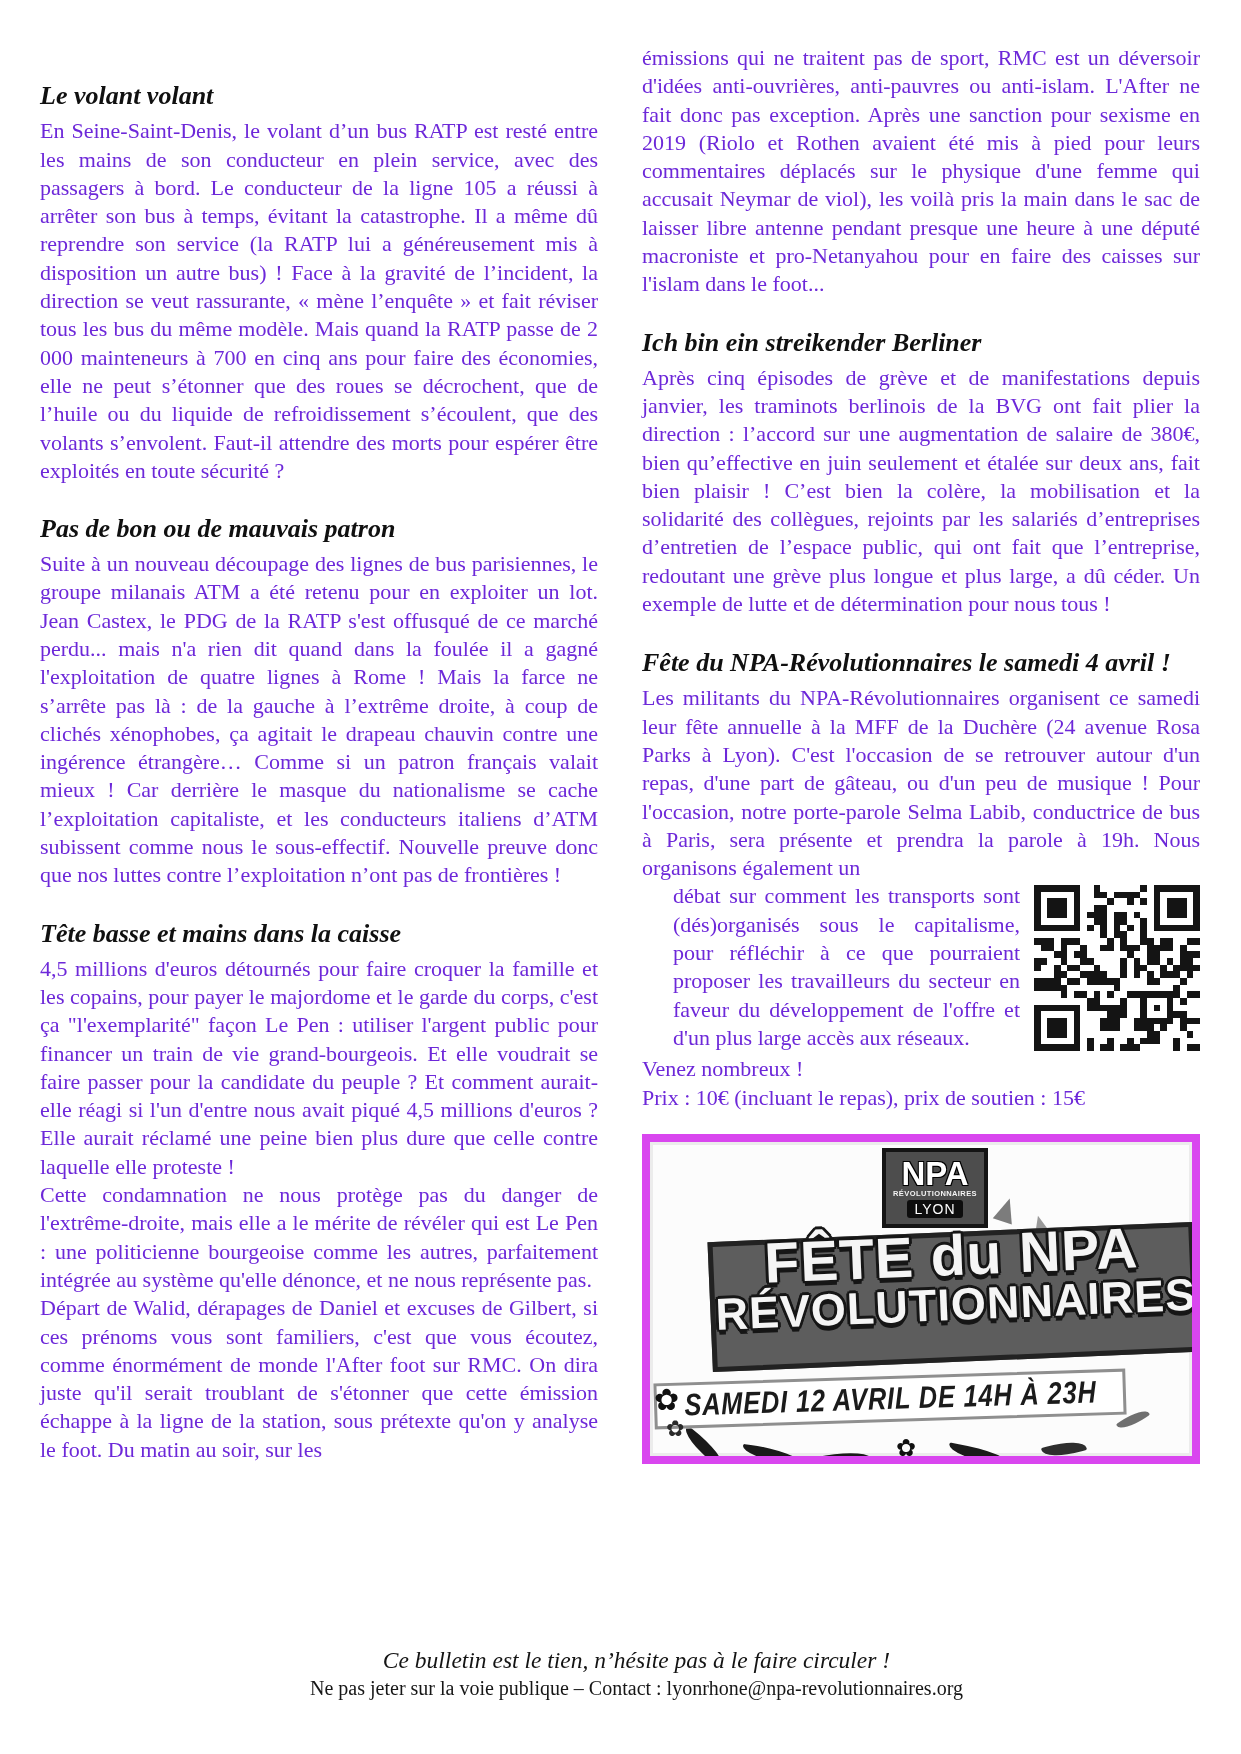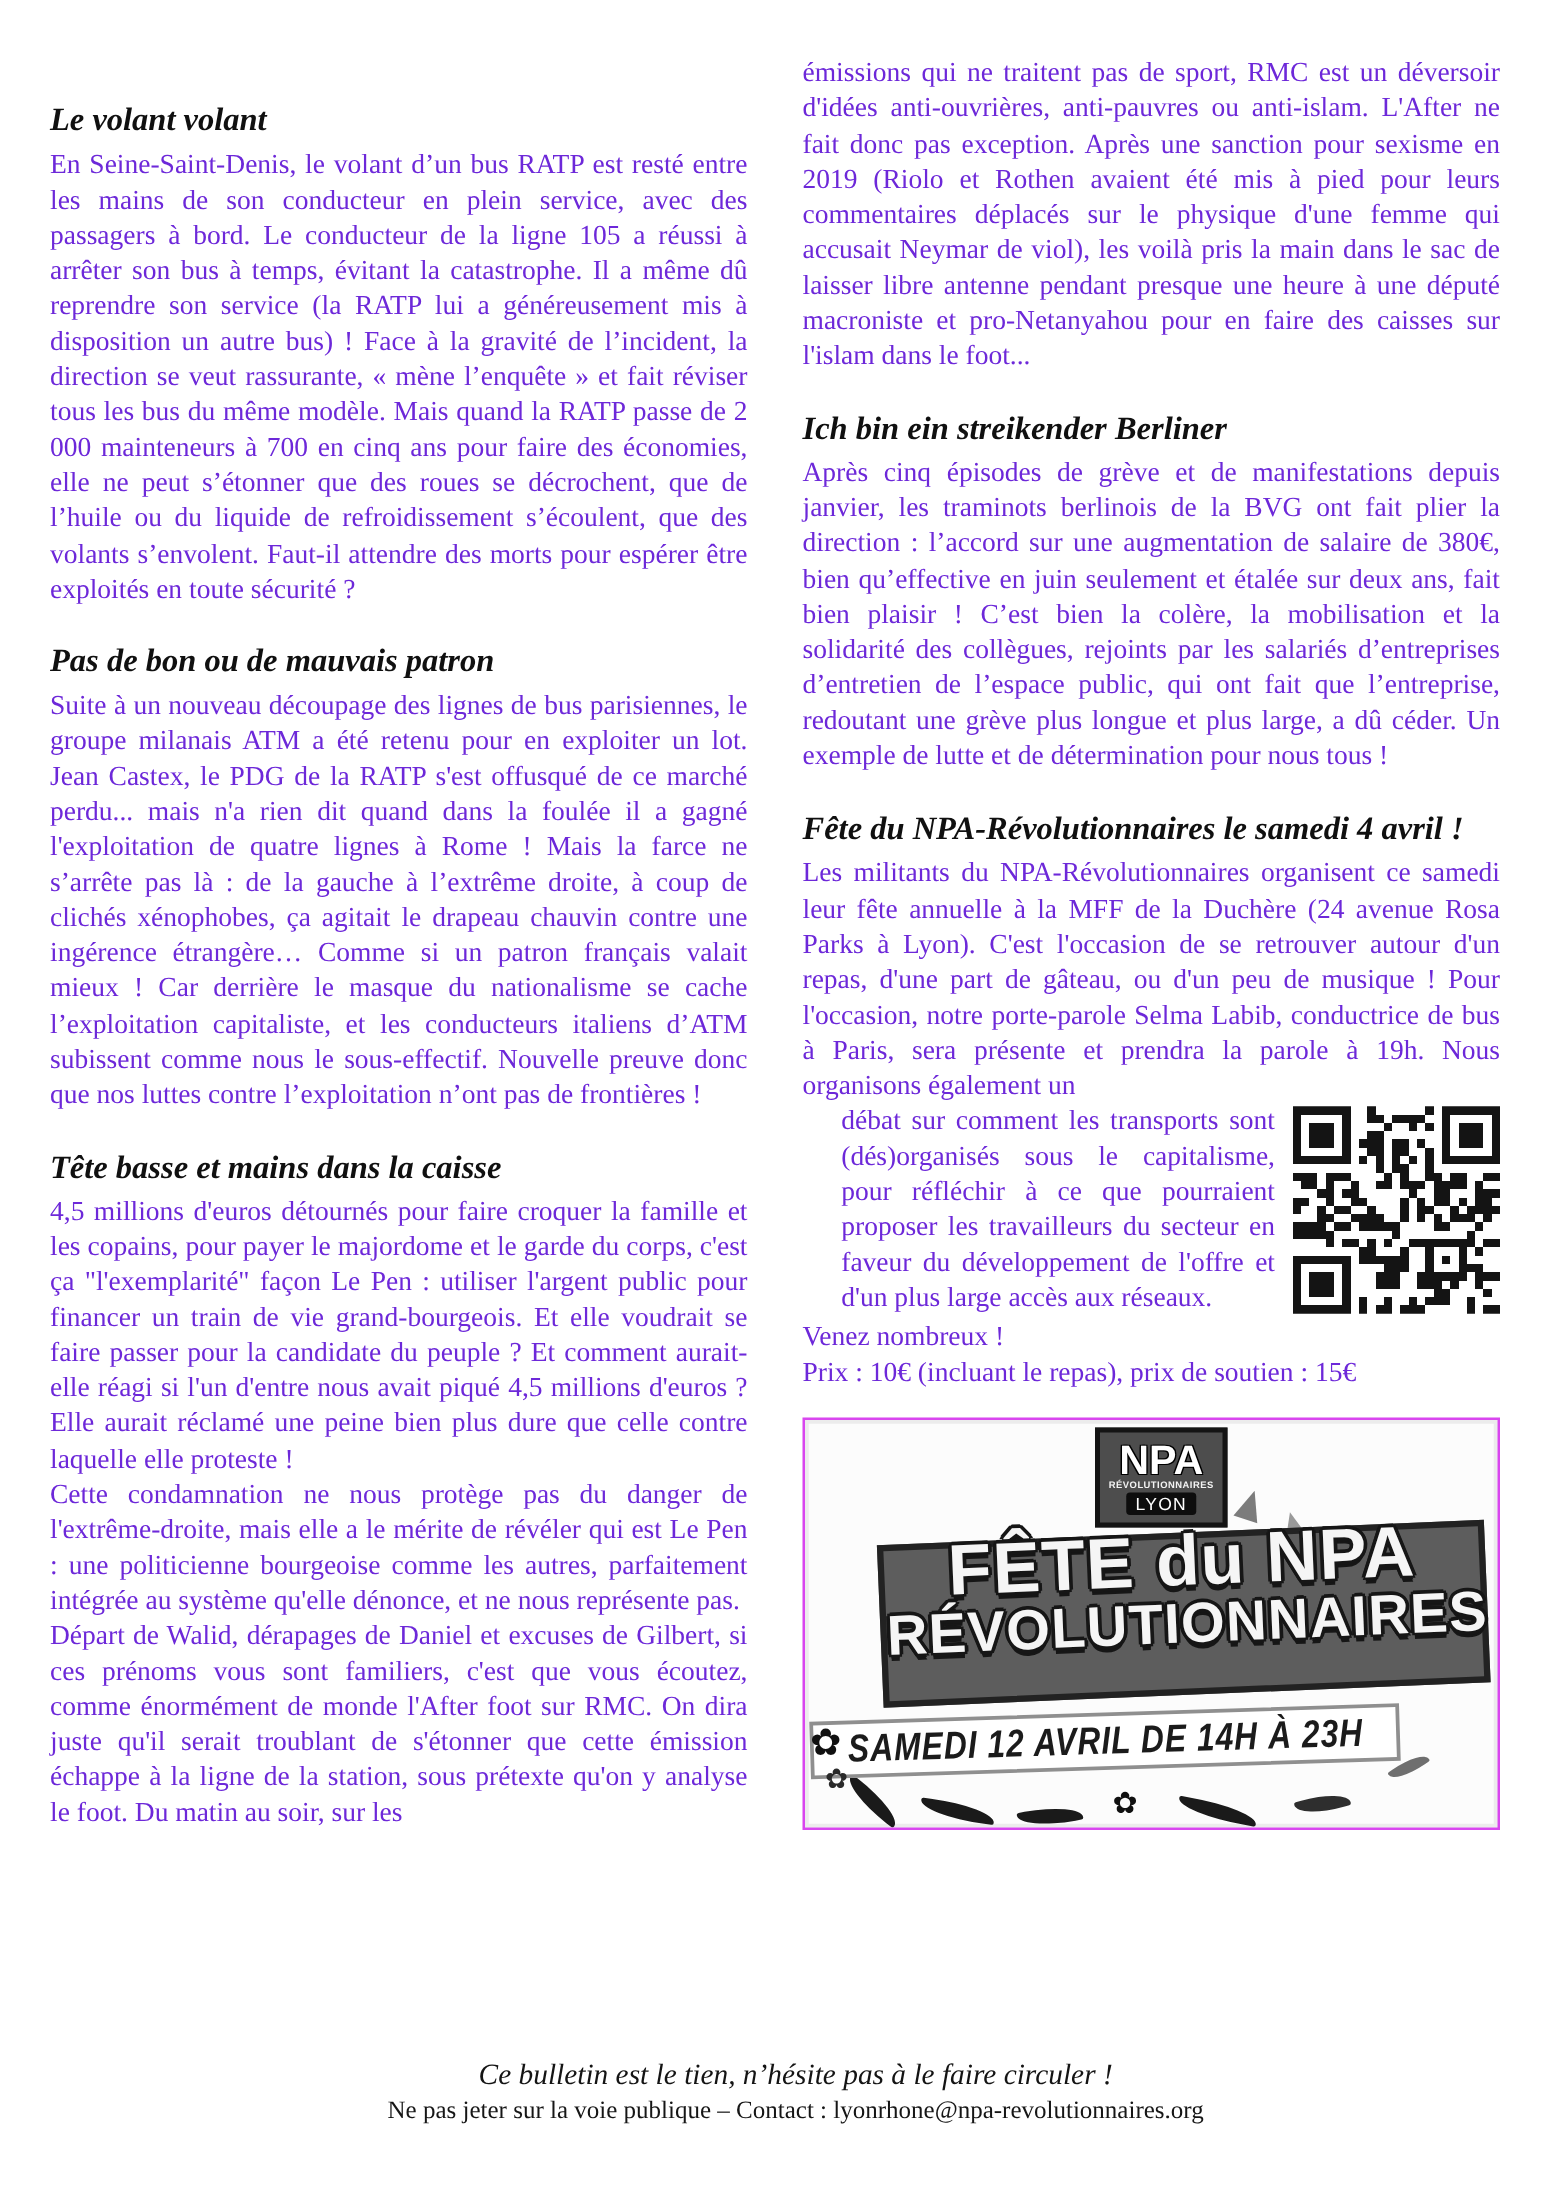--- a/index.html
+++ b/index.html
@@ -49,21 +49,21 @@
     margin: 3px 0 4px 14px;
   }
   .clear-line { clear: both; }
 
   
   .poster {
     position: relative;
     width: 558px; height: 330px;
     margin-top: 22px;
     background: #fcfcfc;
-    border: 2px solid #d946ef;
+    border: 8px solid #d946ef;
     box-shadow: inset 0 0 0 3px #ececec;
     overflow: hidden;
   }
   .npa-logo {
     position: absolute; left: 232px; top: 6px;
     width: 106px; height: 80px;
     background: #4d4d4d;
     border: 4px solid #141414;
     z-index: 3;
     display: flex; flex-direction: column; align-items: center; justify-content: center;

